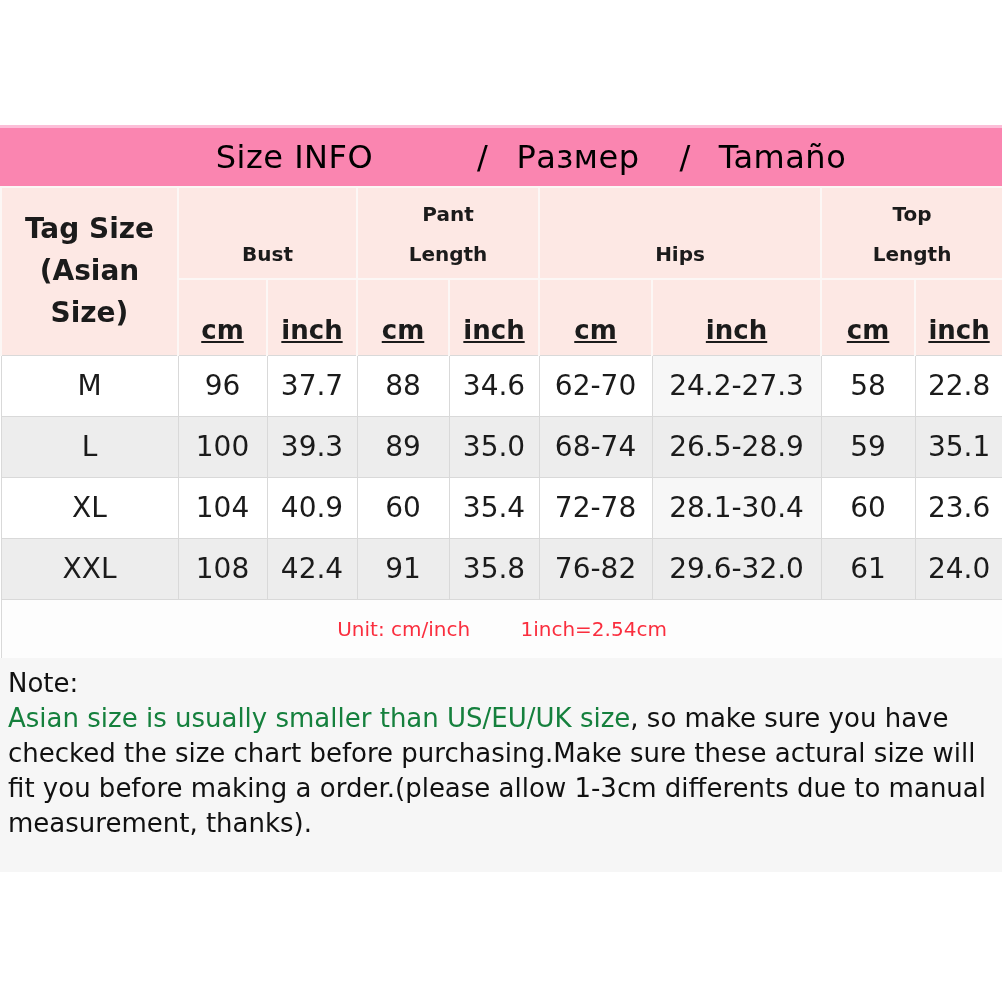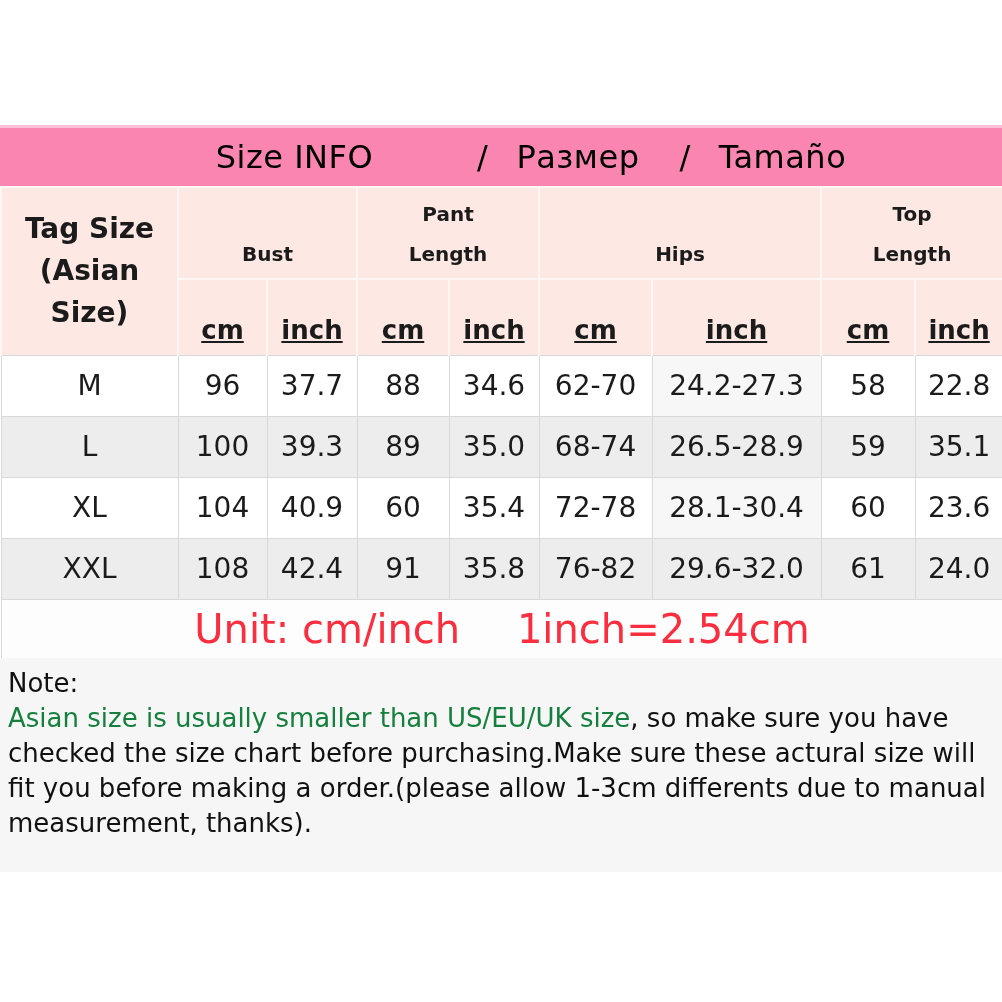--- a/index.html
+++ b/index.html
@@ -50,21 +50,21 @@
 
   td.val, td.size-col {
     border: 1px solid #d9d9d9; font-size: 28px; vertical-align: middle;
   }
   tr.row-white td { background: #ffffff; }
   tr.row-white td.tint { background: #f7f7f7; }
   tr.row-gray td { background: #ededed; }
 
   td.unit-cell {
     background: #fdfdfd; border: 1px solid #d9d9d9; border-bottom: 2px solid #d4d4d4;
-    vertical-align: middle; font-size: 40px; color: #fa2e3e; margin-left: 24px;
+    vertical-align: middle; font-size: 20px; color: #fa2e3e; margin-left: 24px;
   }
   td.unit-cell .u-left { margin-right: 44px; }
 
   
   .note {
     position: absolute; top: 658px; left: 0; width: 1002px; height: 214px;
     background: #f6f6f6; padding: 8px 10px 0 8px;
     font-size: 26px; line-height: 35px; color: #111111;
   }
   .note .note-red { color: #15803d; }

